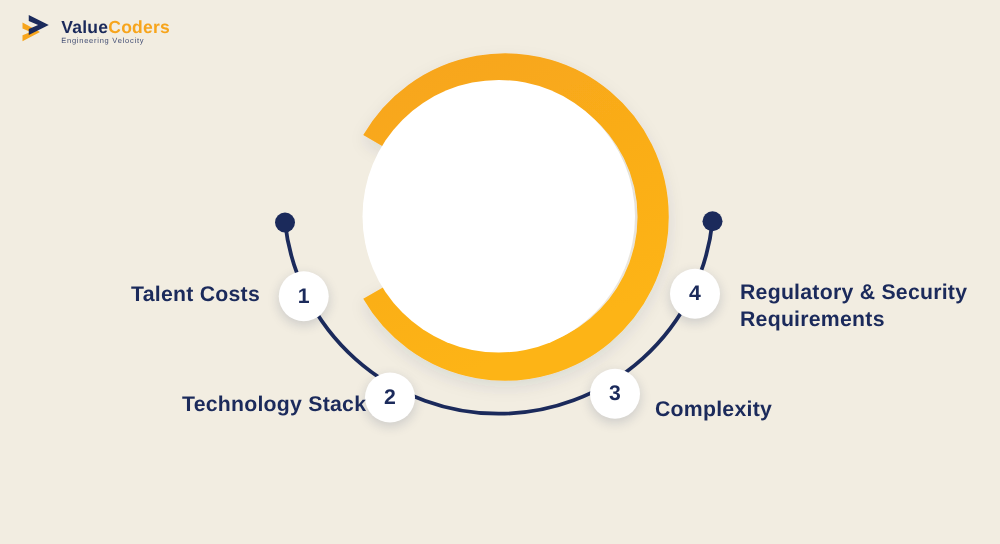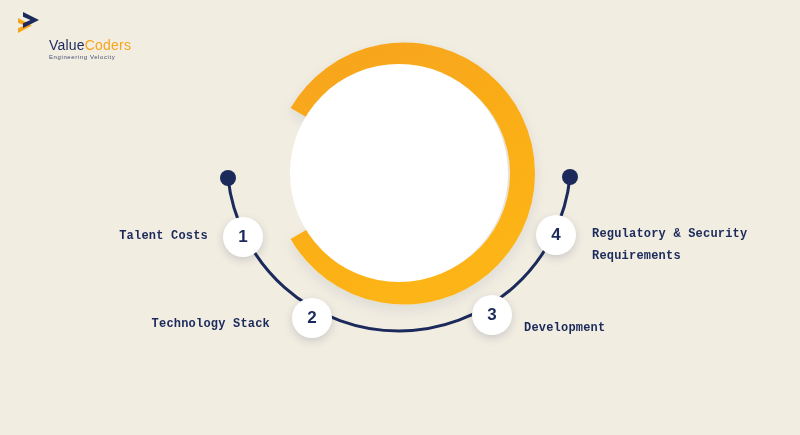--- a/index.html
+++ b/index.html
@@ -27,25 +27,24 @@
     left: 16px;
     top: 10px;
     display: flex;
     align-items: flex-start;
     gap: 5px;
   }
   .logo-icon { width: 28px; height: 26px; flex: 0 0 auto; }
   .logo-textcol { display: flex; flex-direction: column; padding-top: 4px; }
   .logo-name {
     font-size: 14px;
-    font-weight: 400;
+    font-weight: 700;
     letter-spacing: 0.2px;
     line-height: 14px;
     white-space: nowrap;
-    margin-top: 24px;
   }
   .logo-name .primary { color: var(--navy, #1B2A5B); }
   .logo-name .secondary { color: var(--orange, #F7A51C); }
   .logo-tagline {
     margin-top: 2px;
     font-size: 6px;
     letter-spacing: 0.6px;
     color: var(--navy, #1B2A5B);
     opacity: 0.85;
     white-space: nowrap;
@@ -91,29 +90,28 @@
   }
   .badge-1 { left: 223px; top: 217px; }
   .badge-2 { left: 292px; top: 298px; }
   .badge-3 { left: 472px; top: 295px; }
   .badge-4 { left: 536px; top: 215px; }
 
   
   .factor-label {
     position: absolute;
     color: var(--navy, #1B2A5B);
-    font-size: 12px;
+    font-size: 17px;
     font-weight: 700;
     letter-spacing: 0.2px;
     line-height: 22px;
     white-space: pre-line;
-    font-family: Liberation Mono, monospace;
   }
   .label-1 { left: 18px;  top: 225px; width: 190px; text-align: right; }
-  .label-2 { left: 70px;  top: 313px; width: 200px; text-align: right; }
+  .label-2 { left: 93px;  top: 313px; width: 200px; text-align: right; }
   .label-3 { left: 524px; top: 317px; width: 200px; text-align: left; }
   .label-4 { left: 592px; top: 223px; width: 200px; text-align: left; }
 </style>
 </head>
 <body>
 
 <div class="stage">
 
   <div class="logo">
     <svg class="logo-icon" viewBox="0 0 28 26" aria-hidden="true">
@@ -158,17 +156,17 @@
   </div>
   <div class="num-badge badge-3">
     <span>3</span>
   </div>
   <div class="num-badge badge-4">
     <span>4</span>
   </div>
 
   <div class="factor-label label-1">Talent Costs</div>
   <div class="factor-label label-2">Technology Stack</div>
-  <div class="factor-label label-3">Development</div>
+  <div class="factor-label label-3">Complexity</div>
   <div class="factor-label label-4">Regulatory &amp; Security
 Requirements</div>
 
 </div>
 
 </body></html>

